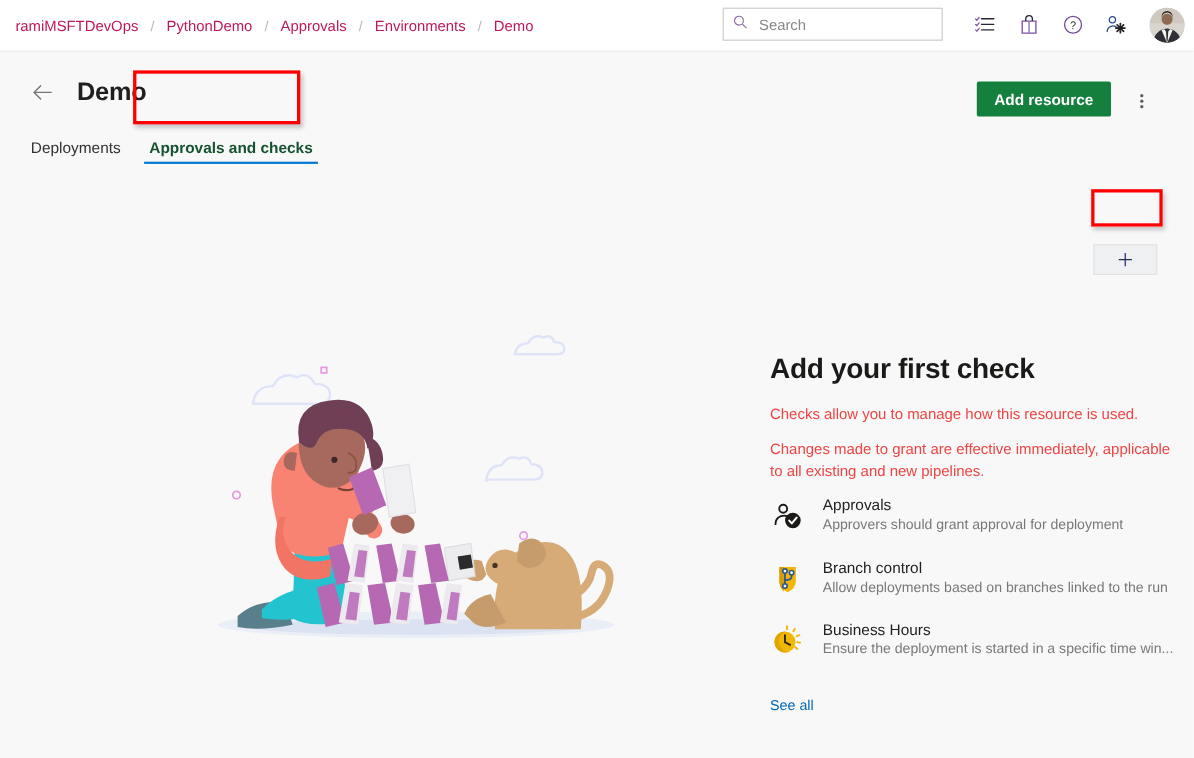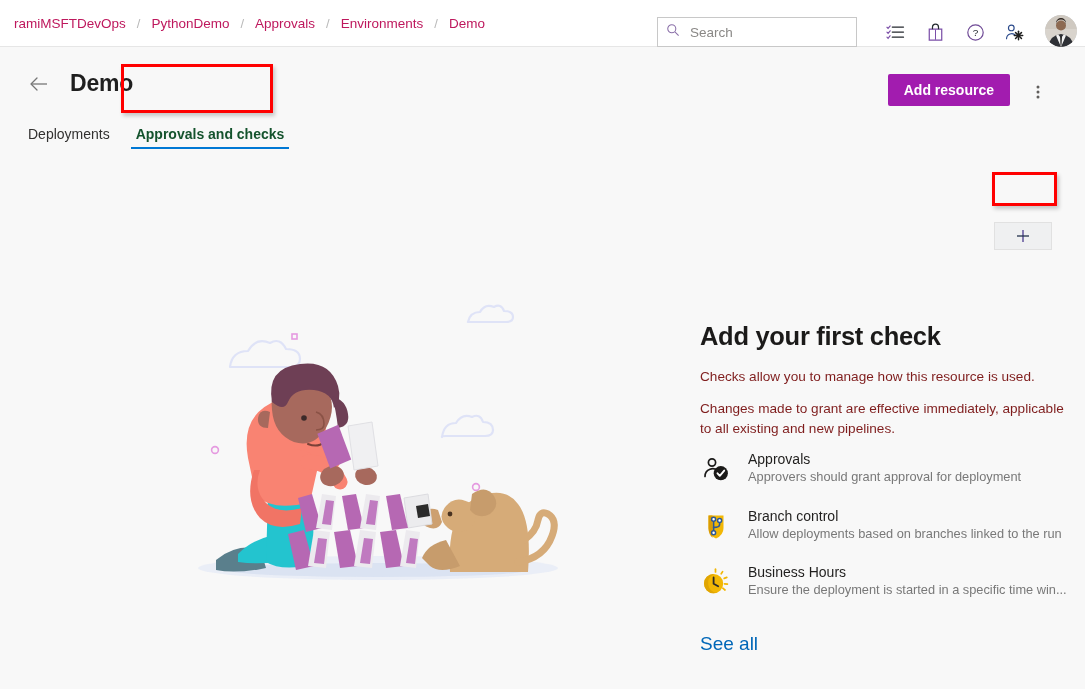--- a/index.html
+++ b/index.html
@@ -32,22 +32,22 @@
     color: #be185d;
     cursor: pointer;
   }
   .crumb-sep {
     color: #b9b9b9;
     padding: 0 5px;
     font-size: 13px;
   }
 
   .topbar-right {
-    position: absolute; right: 8px; top: 0; height: 47px;
-    display: flex; align-items: flex-end;
+    position: absolute; right: 8px; top: 7px; height: 47px;
+    display: flex; align-items: flex-start;
   }
   .searchbox {
     width: 200px; height: 30px;
     border: 1px solid #c8c8c8;
     background: #fff;
     display: flex; align-items: center;
     padding: 0 8px;
     margin-right: 18px;
   }
   .searchbox svg { flex: 0 0 auto; }
@@ -113,21 +113,21 @@
     display: flex; align-items: center; justify-content: center;
     cursor: pointer;
     color: #605e5c;
     font-size: 16px;
     letter-spacing: 0;
   }
   .add-resource-btn {
     position: absolute;
     top: 27px; right: 75px;
     height: 32px;
-    background: #a21caf;
+    background: #15803d;
     color: #ffffff;
     border: none;
     font-family: "Liberation Sans", sans-serif;
     font-size: 14px;
     font-weight: 600;
     padding: 0 16px;
     cursor: pointer;
     border-radius: 2px;
   }
 
@@ -193,21 +193,21 @@
   }
   .empty-title {
     font-size: 25.5px;
     font-weight: 700;
     color: #1b1a19;
     margin: 0 0 16px 0;
     letter-spacing: -0.3px;
   }
   .empty-p {
     font-size: 13.6px;
-    color: #7f1d1d;
+    color: #ef4444;
     margin: 0 0 13px 0;
     line-height: 1.42;
   }
 
   .check-list { }
   .check-item {
     display: flex;
     align-items: flex-start;
     margin-bottom: 22px;
     cursor: pointer;
@@ -228,21 +228,21 @@
     font-size: 12.8px;
     color: #787878;
     line-height: 1.3;
     white-space: nowrap;
     overflow: hidden;
     text-align: center;
   }
   .see-all {
     display: inline-block;
     margin-top: 12px;
-    font-size: 19px;
+    font-size: 13px;
     color: #0067b8;
     cursor: pointer;
     text-decoration: none;
   }
 </style>
 </head>
 <body>
 
 <div class="topbar">
 

